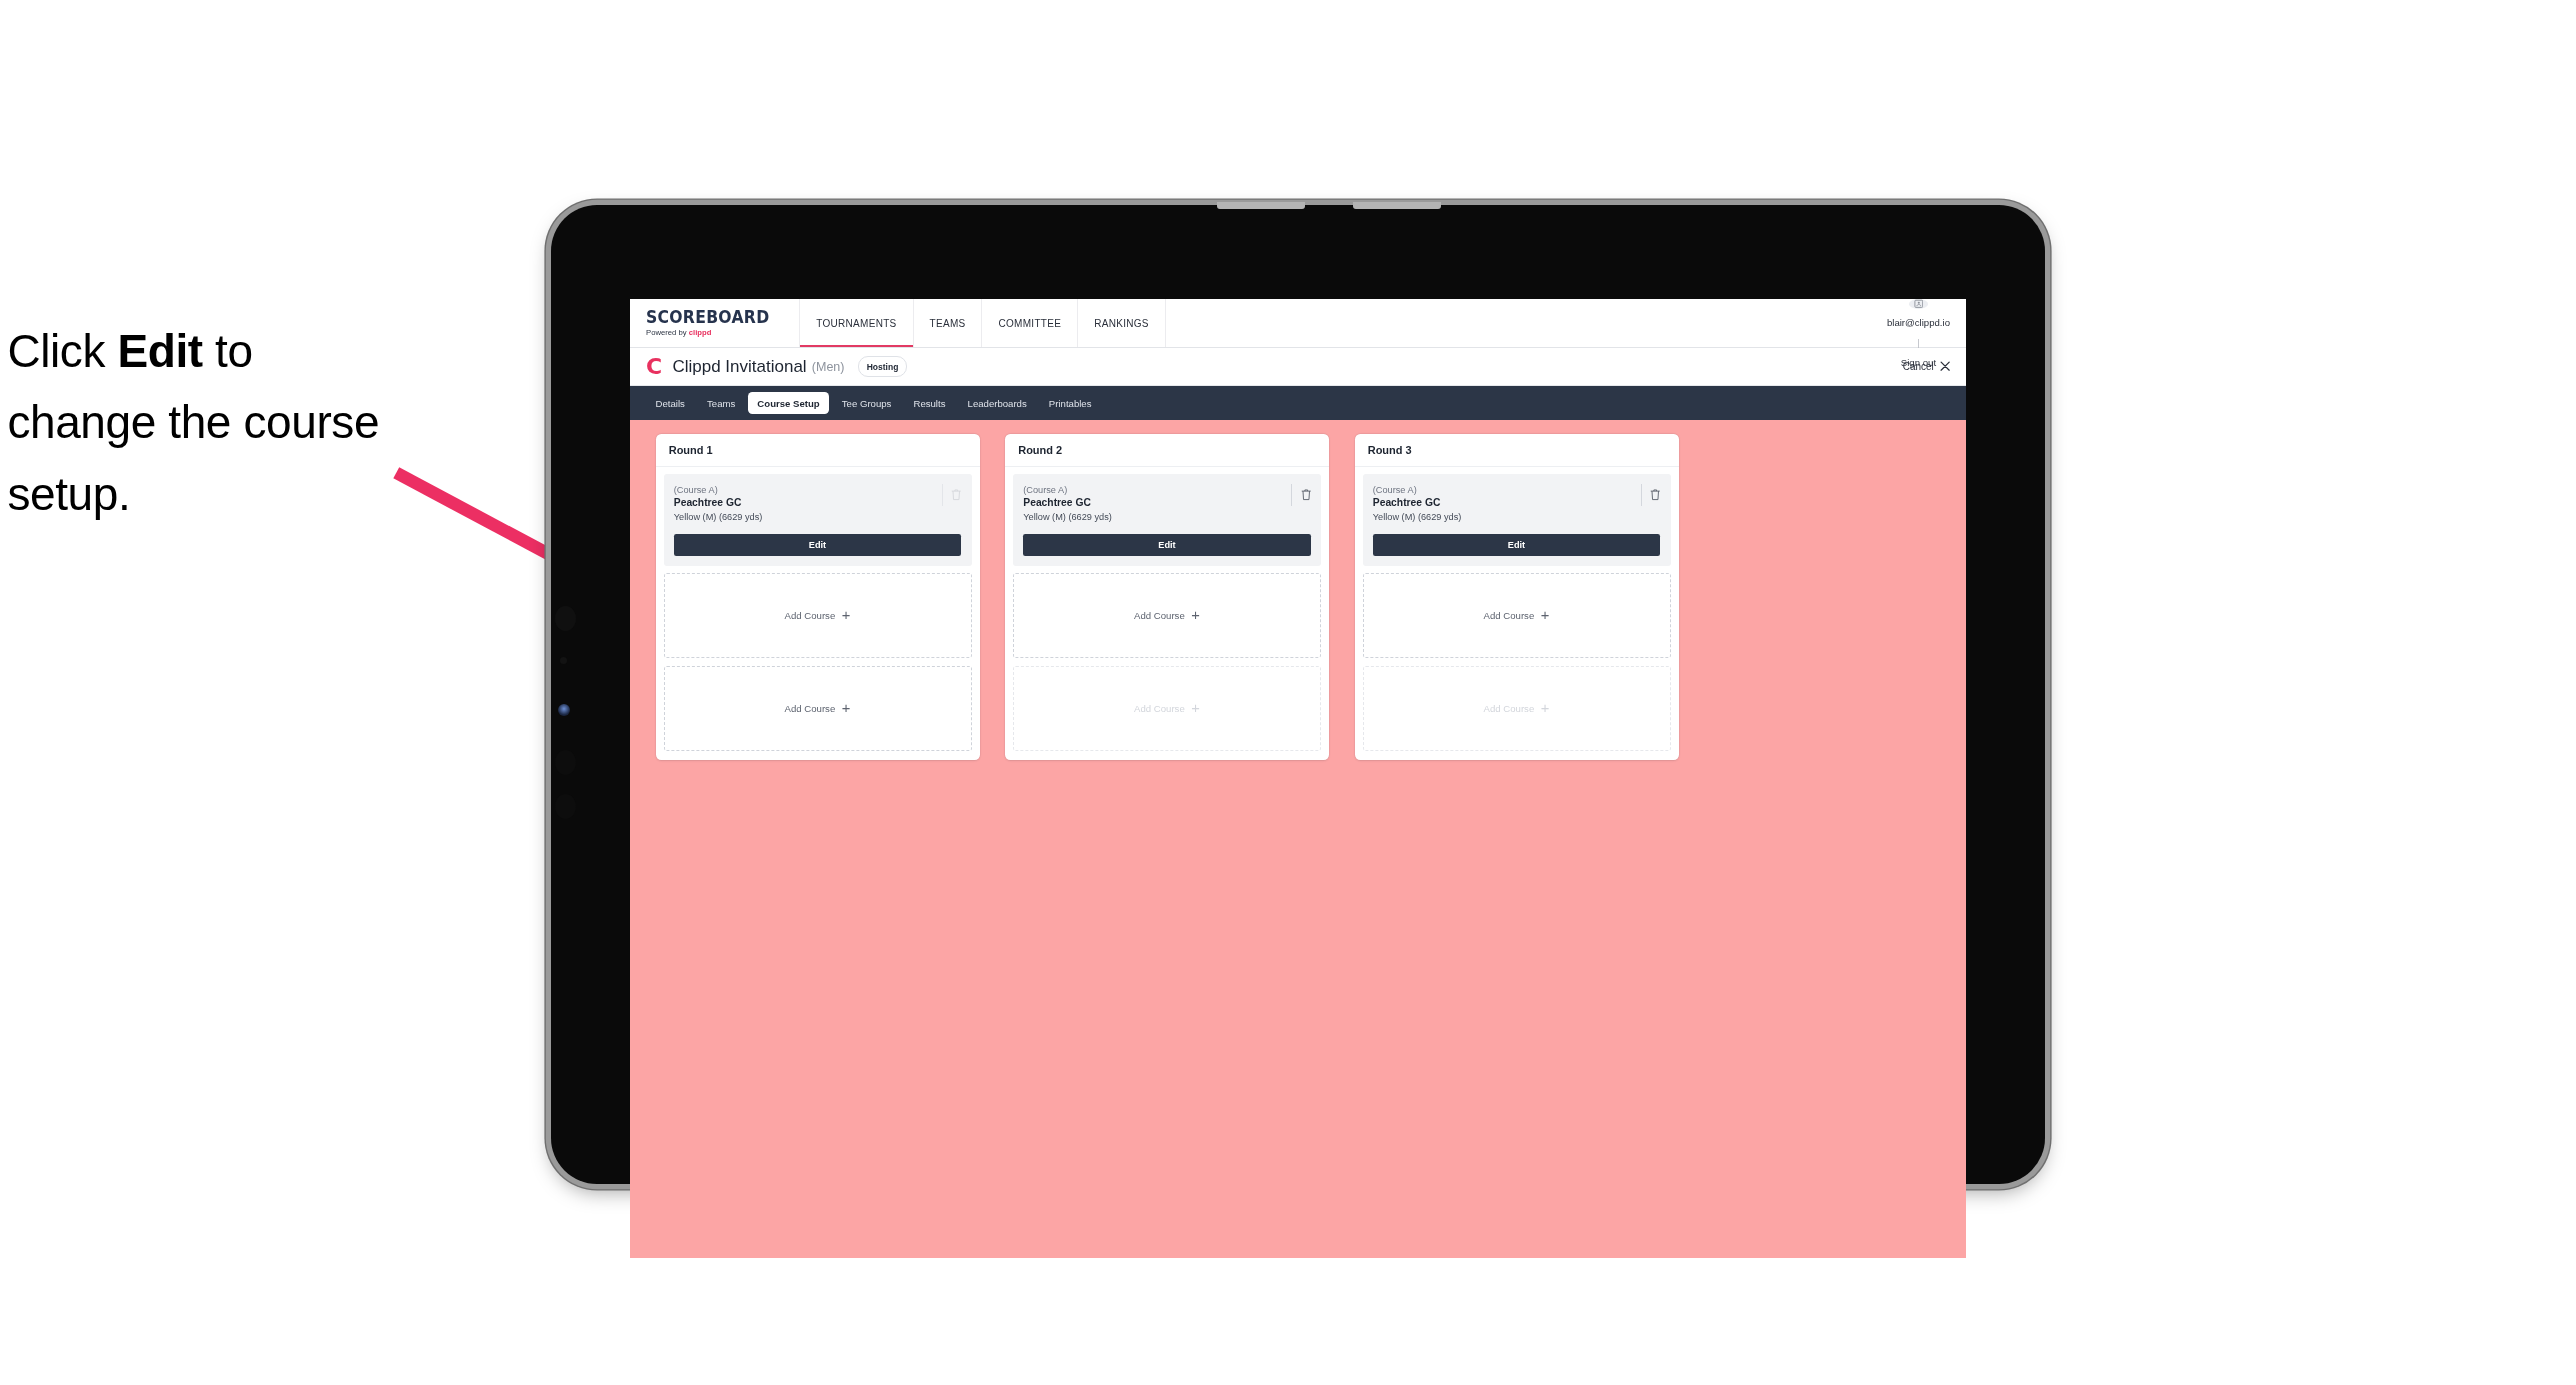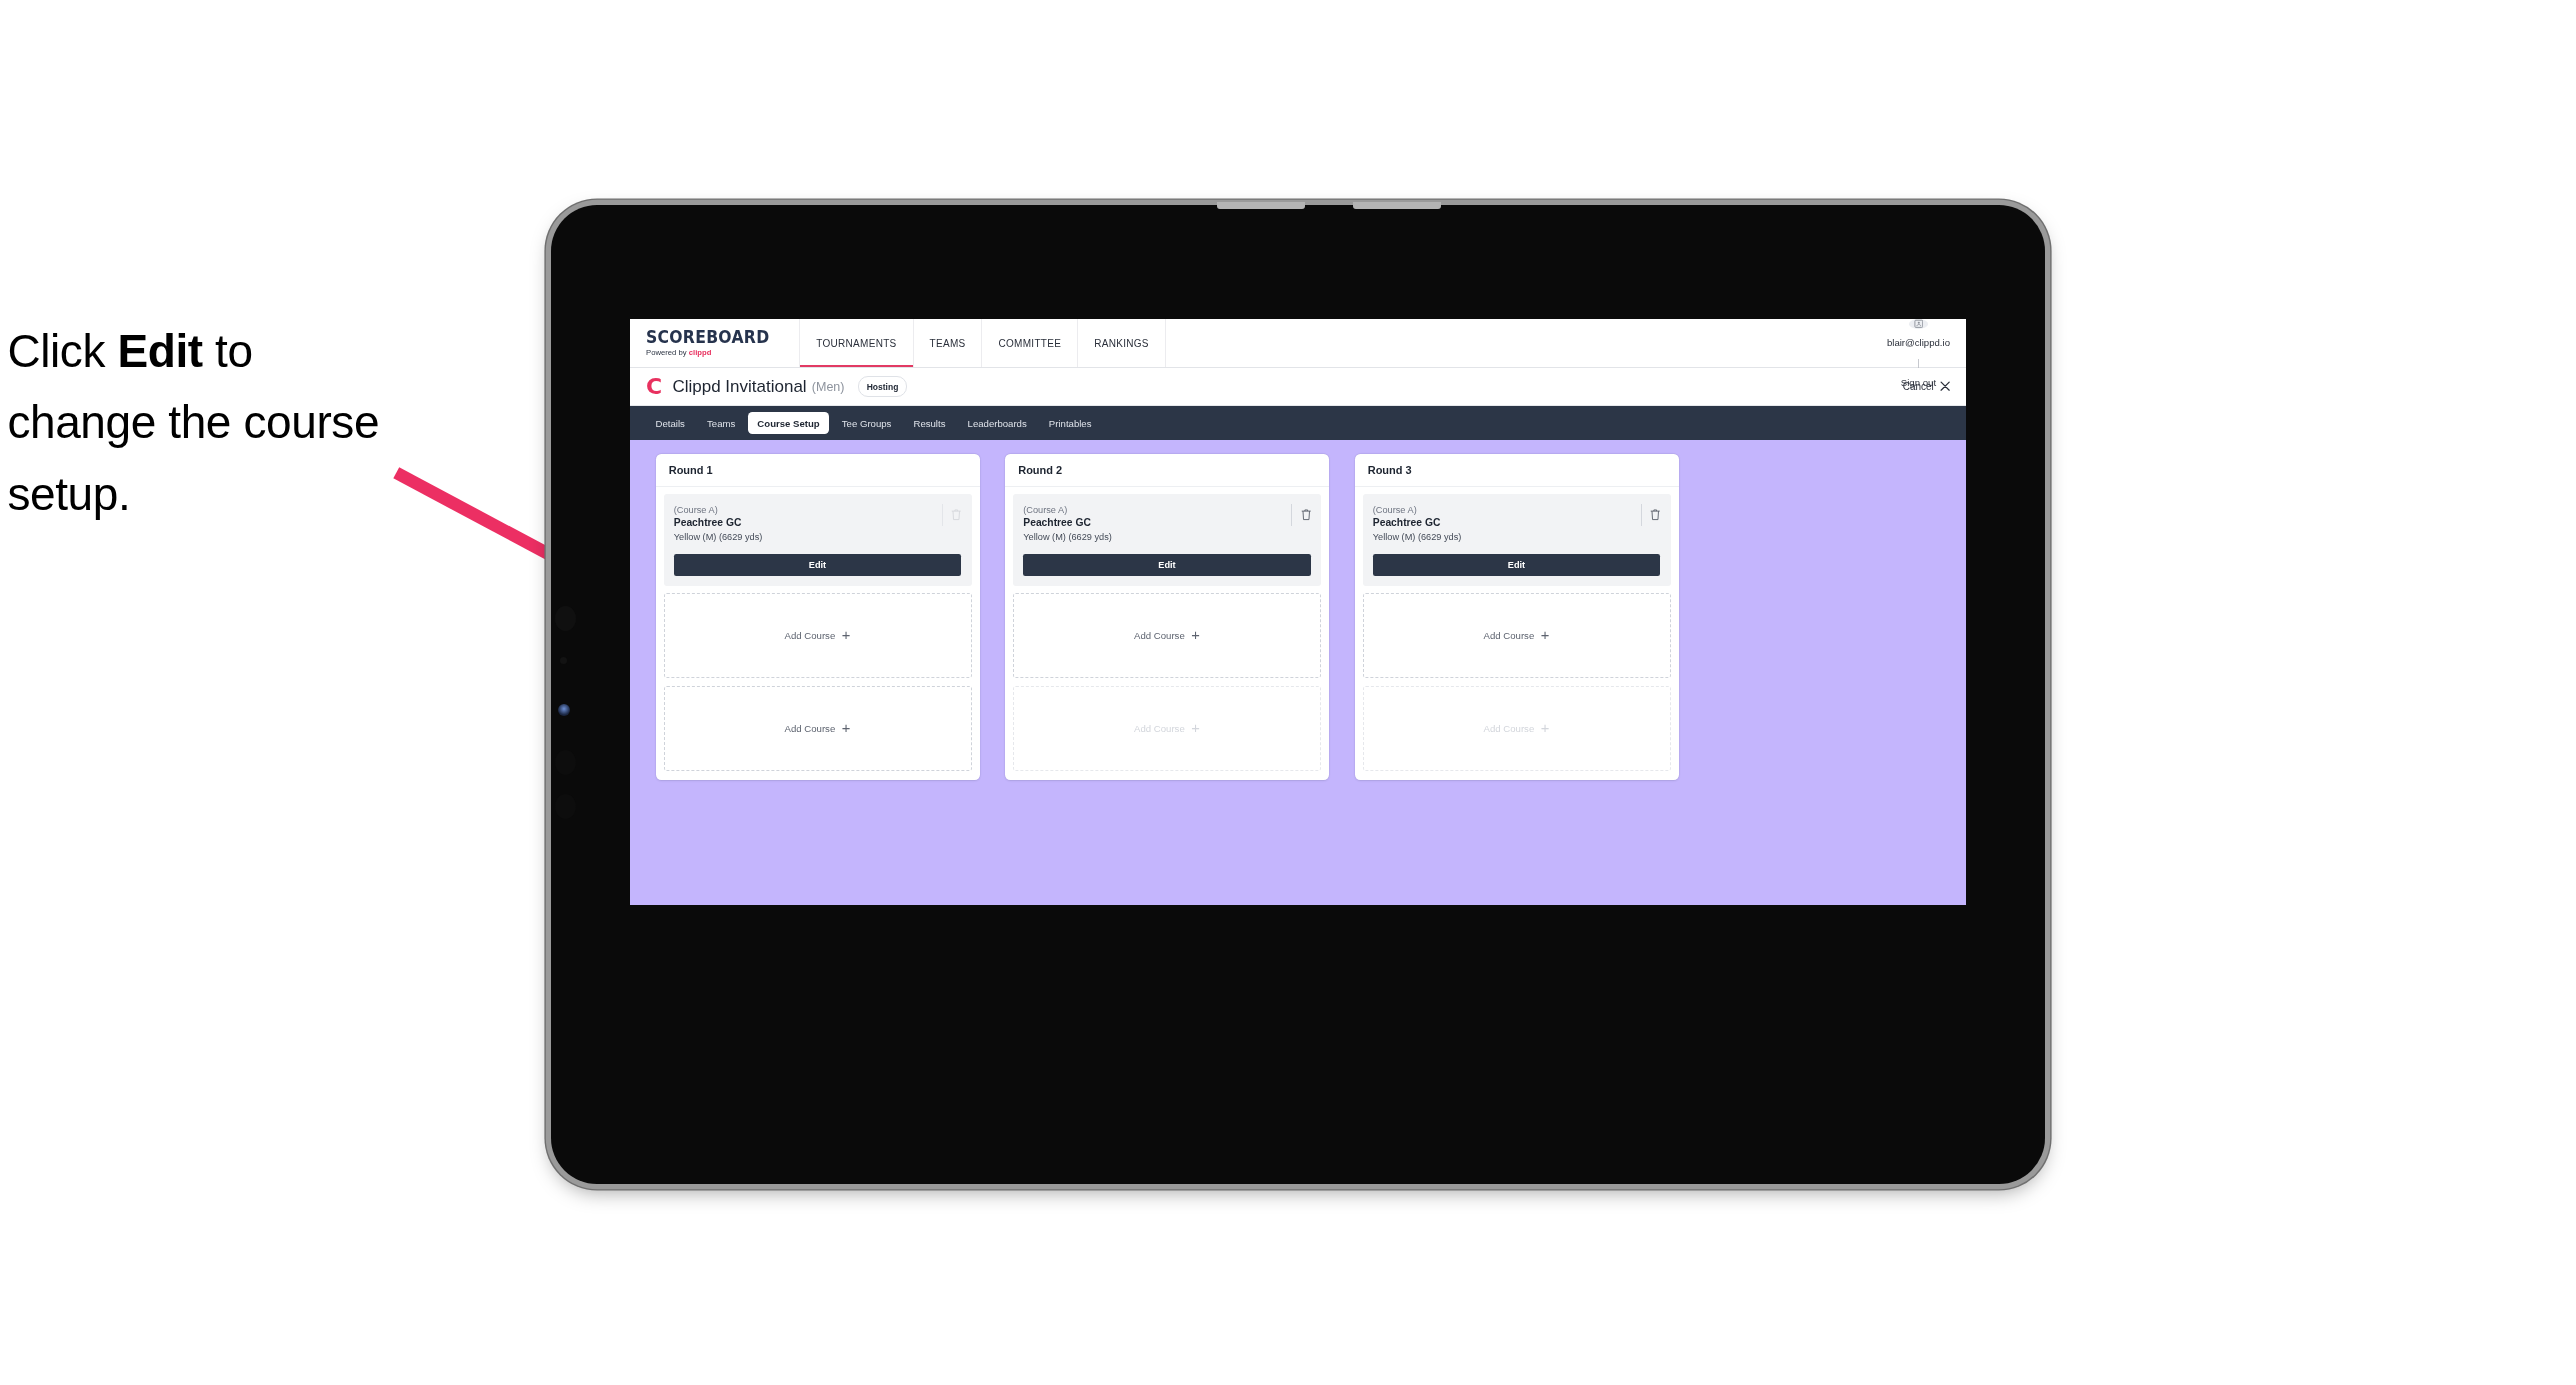--- a/index.html
+++ b/index.html
@@ -50,23 +50,23 @@
                background: radial-gradient(circle at 50% 40%, #6d8fd4 0%, #1d2a47 62%, #0b0f1a 100%); }
   #cam-b     { left: 4.4px;  top: 545px;  width: 20.6px; height: 25px; }
   #cam-c     { left: 4.4px;  top: 589px;  width: 20.6px; height: 25px; }
 
   #notch-a { position:absolute; left: 666px; top: -2.9px; width: 88px; height: 6.6px; background:#b4b4b4; border-radius:0 0 2.9px 2.9px;}
   #notch-b { position:absolute; left: 802px; top: -2.9px; width: 88px; height: 6.6px; background:#b4b4b4; border-radius:0 0 2.9px 2.9px;}
 
   
   #screen {
     position: absolute;
-    left: 79px; top: 114px;
-    width: 1336px; height: 586px;
-    background: #c4b5fd;
+    left: 79px; top: 94px;
+    width: 1336px; height: 959px;
+    background: #fca5a5;
     overflow: hidden;
   }
 
   
   #topnav {
     height: 49px;
     background: #ffffff;
     display: flex;
     align-items: stretch;
     border-bottom: 0.7px solid #e2e4e8;

